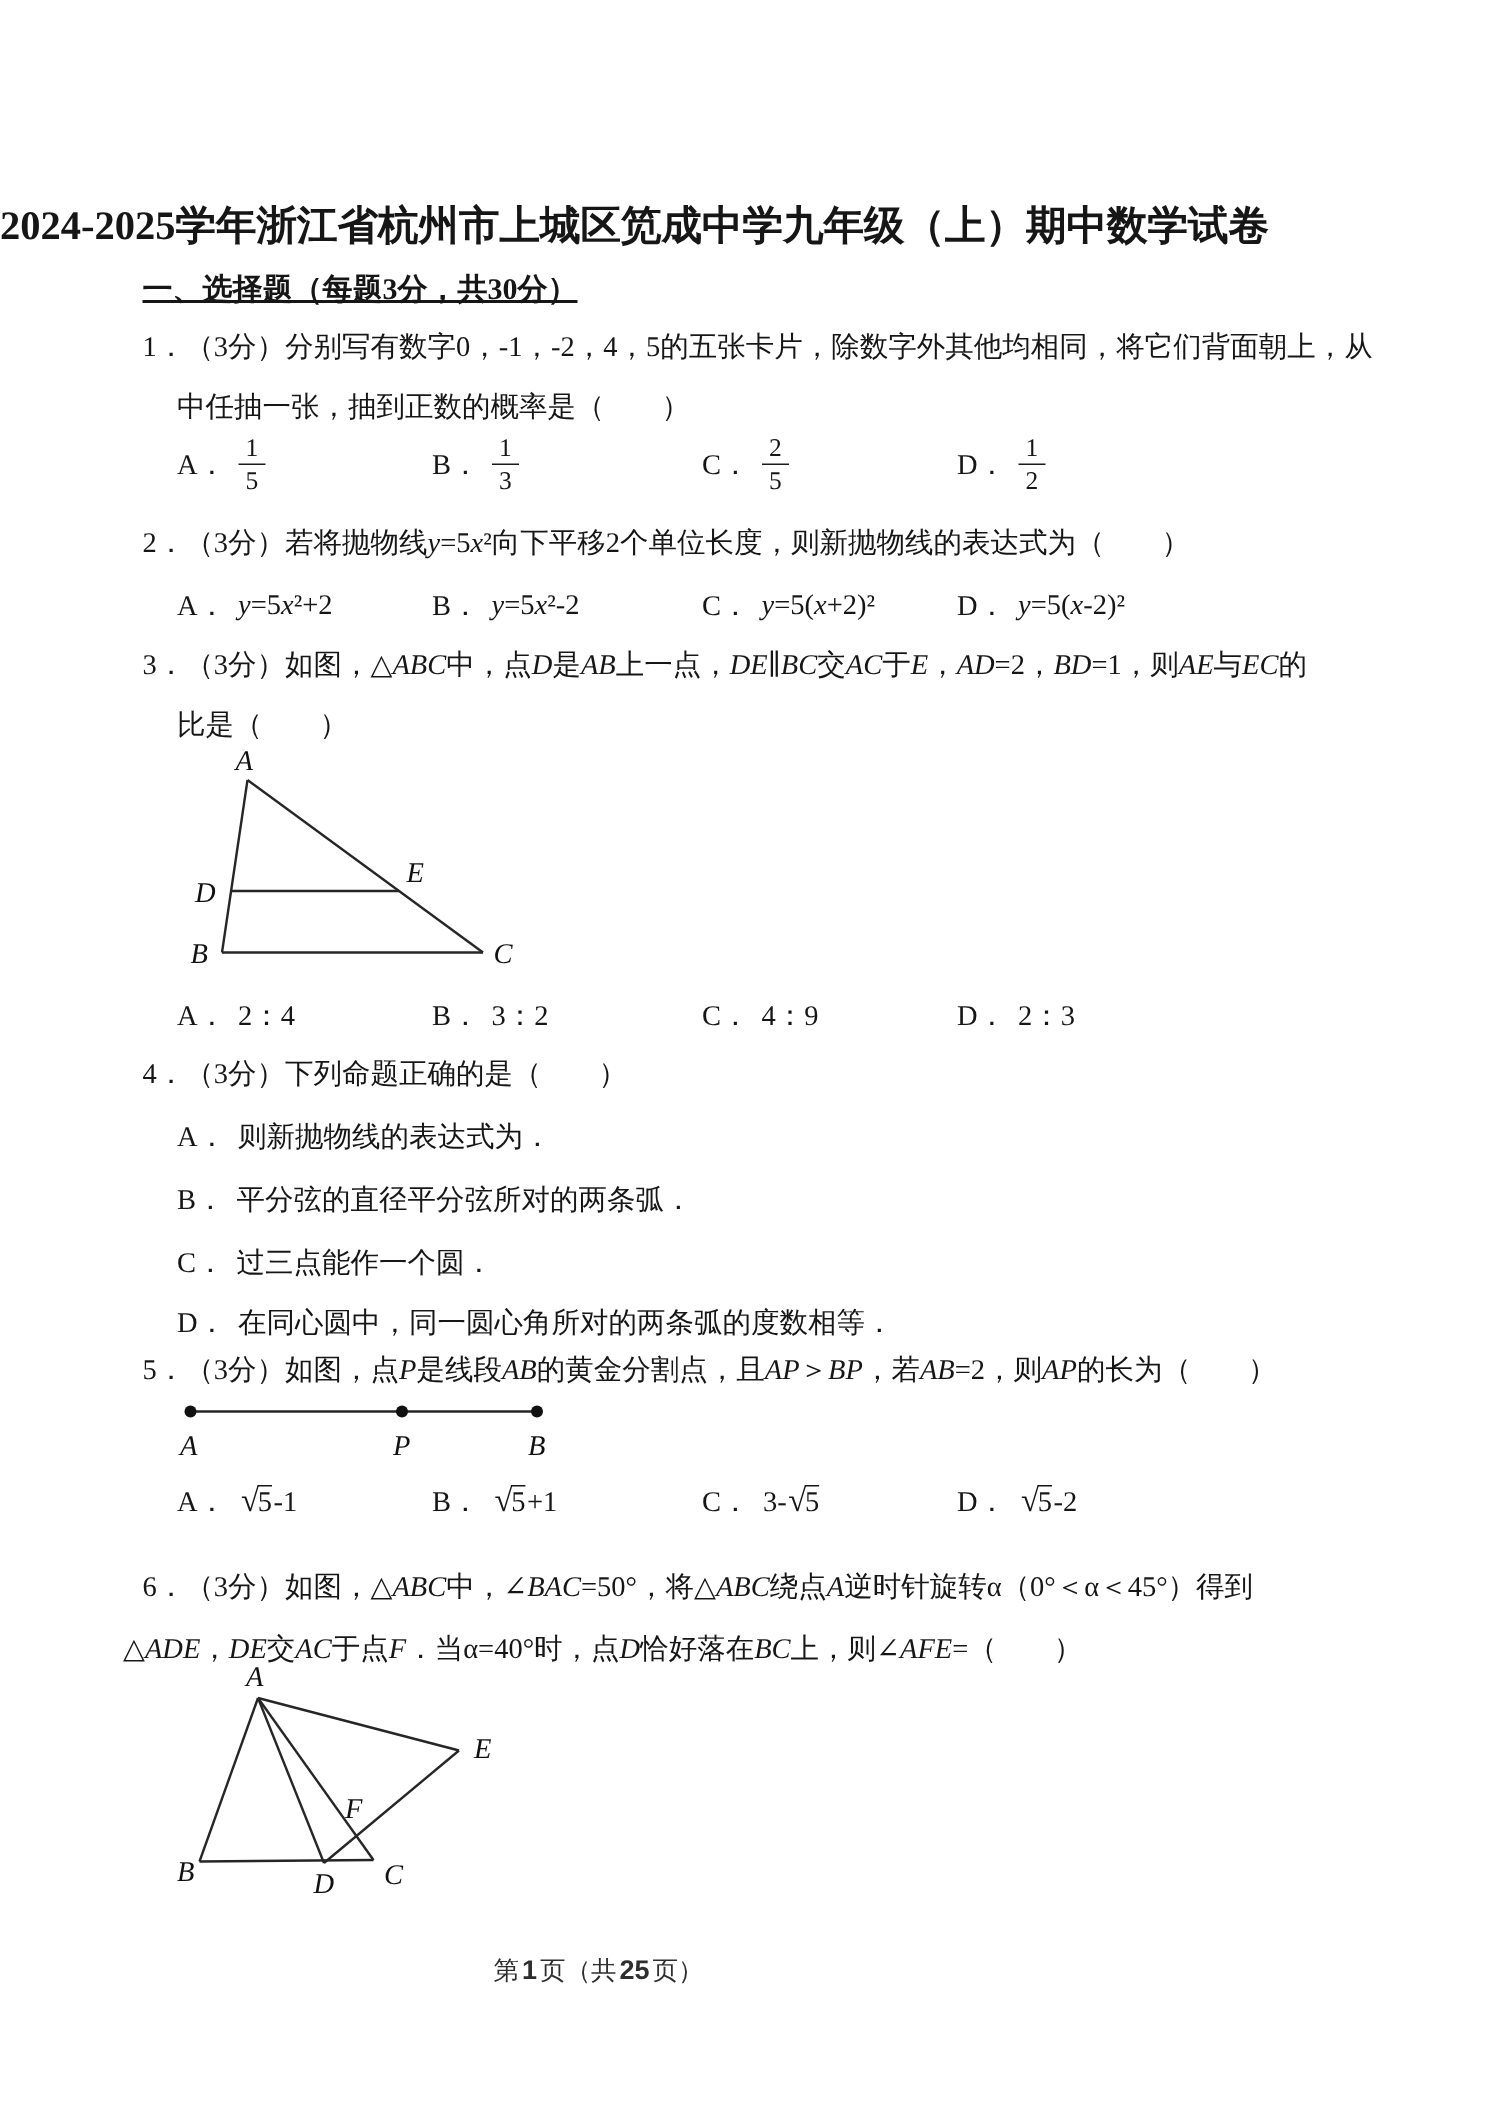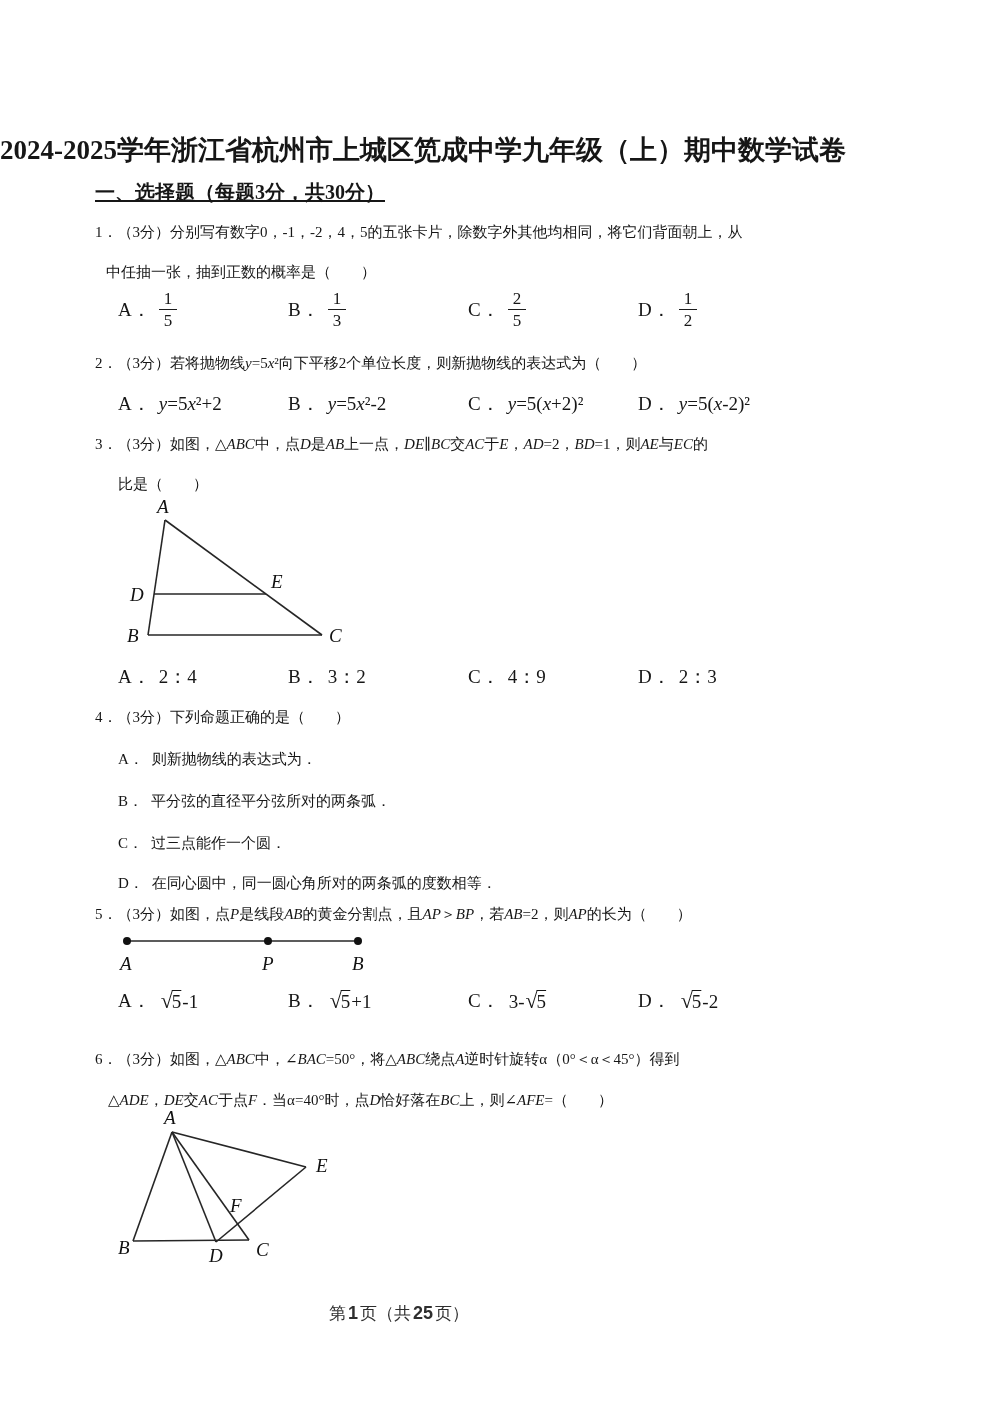--- a/index.html
+++ b/index.html
@@ -1,21 +1,21 @@
 <!DOCTYPE html>
 <html><head>
 <meta charset="utf-8">
 <style>
   html,body{margin:0;padding:0;background:#ffffff;}
   .page{position:relative;width:1000px;height:1414px;background:#fff;
         font-family:"Liberation Serif","DejaVu Serif",serif;color:#161616;overflow:hidden;}
   .title{position:absolute;top:132px;left:0;width:844px;text-align:center;
          font-size:27px;font-weight:700;margin:0;white-space:nowrap;}
   .section{position:absolute;top:179px;left:95px;font-size:20px;font-weight:700;white-space:nowrap;text-decoration:underline;}
-  .line{position:absolute;font-size:15px;line-height:26px;white-space:nowrap;}
+  .line{position:absolute;font-size:19px;line-height:26px;white-space:nowrap;}
   .opt-row{position:absolute;display:grid;grid-template-columns:170px 180px 170px auto;
            font-size:19px;white-space:nowrap;}
   .opt{display:flex;align-items:center;}
   .opt-label{margin-right:8px;}
   .frac{display:inline-flex;flex-direction:column;align-items:center;font-size:17px;line-height:21px;}
   .frac .num{padding:0 5px;border-bottom:1.4px solid #1b1b1b;}
   .frac .den{padding:0 5px;}
   .sqrt-expr{display:inline-flex;align-items:baseline;}
   .rsign{font-size:22px;line-height:1;}
   .radicand{text-decoration:overline;margin-left:-1px;}
@@ -31,21 +31,21 @@
 </head>
 <body>
 
 <div class="page">
 
   <h1 class="title">2024-2025学年浙江省杭州市上城区笕成中学九年级（上）期中数学试卷</h1>
 
   <div class="section">一、选择题（每题3分，共30分）</div>
 
   <div class="line" style="top:219px;left:95px">1．（3分）分别写有数字0，-1，-2，4，5的五张卡片，除数字外其他均相同，将它们背面朝上，从</div>
-  <div class="line" style="top:259px;left:106px">中任抽一张，抽到正数的概率是（　　）</div>
+  <div class="line" style="top:259px;left:118px">中任抽一张，抽到正数的概率是（　　）</div>
   <div class="opt-row" style="top:288px;left:118px">
     <span class="opt">
       <span class="opt-label">A．</span>
       <span class="frac">
         <span class="num">1</span>
         <span class="den">5</span>
       </span>
     </span>
     <span class="opt">
       <span class="opt-label">B．</span>
@@ -183,21 +183,21 @@
       <span class="sqrt-expr">
         <span class="pre"></span>
           <span class="rsign">√</span>
           <span class="radicand">5</span>
           <span class="post">-2</span>
       </span>
     </span>
   </div>
 
   <div class="line" style="top:1046px;left:95px">6．（3分）如图，△<i>ABC</i>中，∠<i>BAC</i>=50°，将△<i>ABC</i>绕点<i>A</i>逆时针旋转α（0°＜α＜45°）得到</div>
-  <div class="line" style="top:1087px;left:108px">△<i>ADE</i>，<i>DE</i>交<i>AC</i>于点<i>F</i>．当α=40°时，点<i>D</i>恰好落在<i>BC</i>上，则∠<i>AFE</i>=（　　）</div>
+  <div class="line" style="top:1087px;left:82px">△<i>ADE</i>，<i>DE</i>交<i>AC</i>于点<i>F</i>．当α=40°时，点<i>D</i>恰好落在<i>BC</i>上，则∠<i>AFE</i>=（　　）</div>
 
   <svg class="fig" style="top:1110px;left:100px" width="280" height="158" viewBox="0 0 280 158">
     <line x1="72" y1="22" x2="33" y2="131"></line>
     <line x1="33" y1="131" x2="149" y2="130"></line>
     <line x1="72" y1="22" x2="149" y2="130"></line>
     <line x1="72" y1="22" x2="116" y2="132"></line>
     <line x1="72" y1="22" x2="206" y2="57"></line>
     <line x1="206" y1="57" x2="116" y2="132"></line>
     <text x="64" y="14">A</text>
     <text x="216" y="62">E</text>

